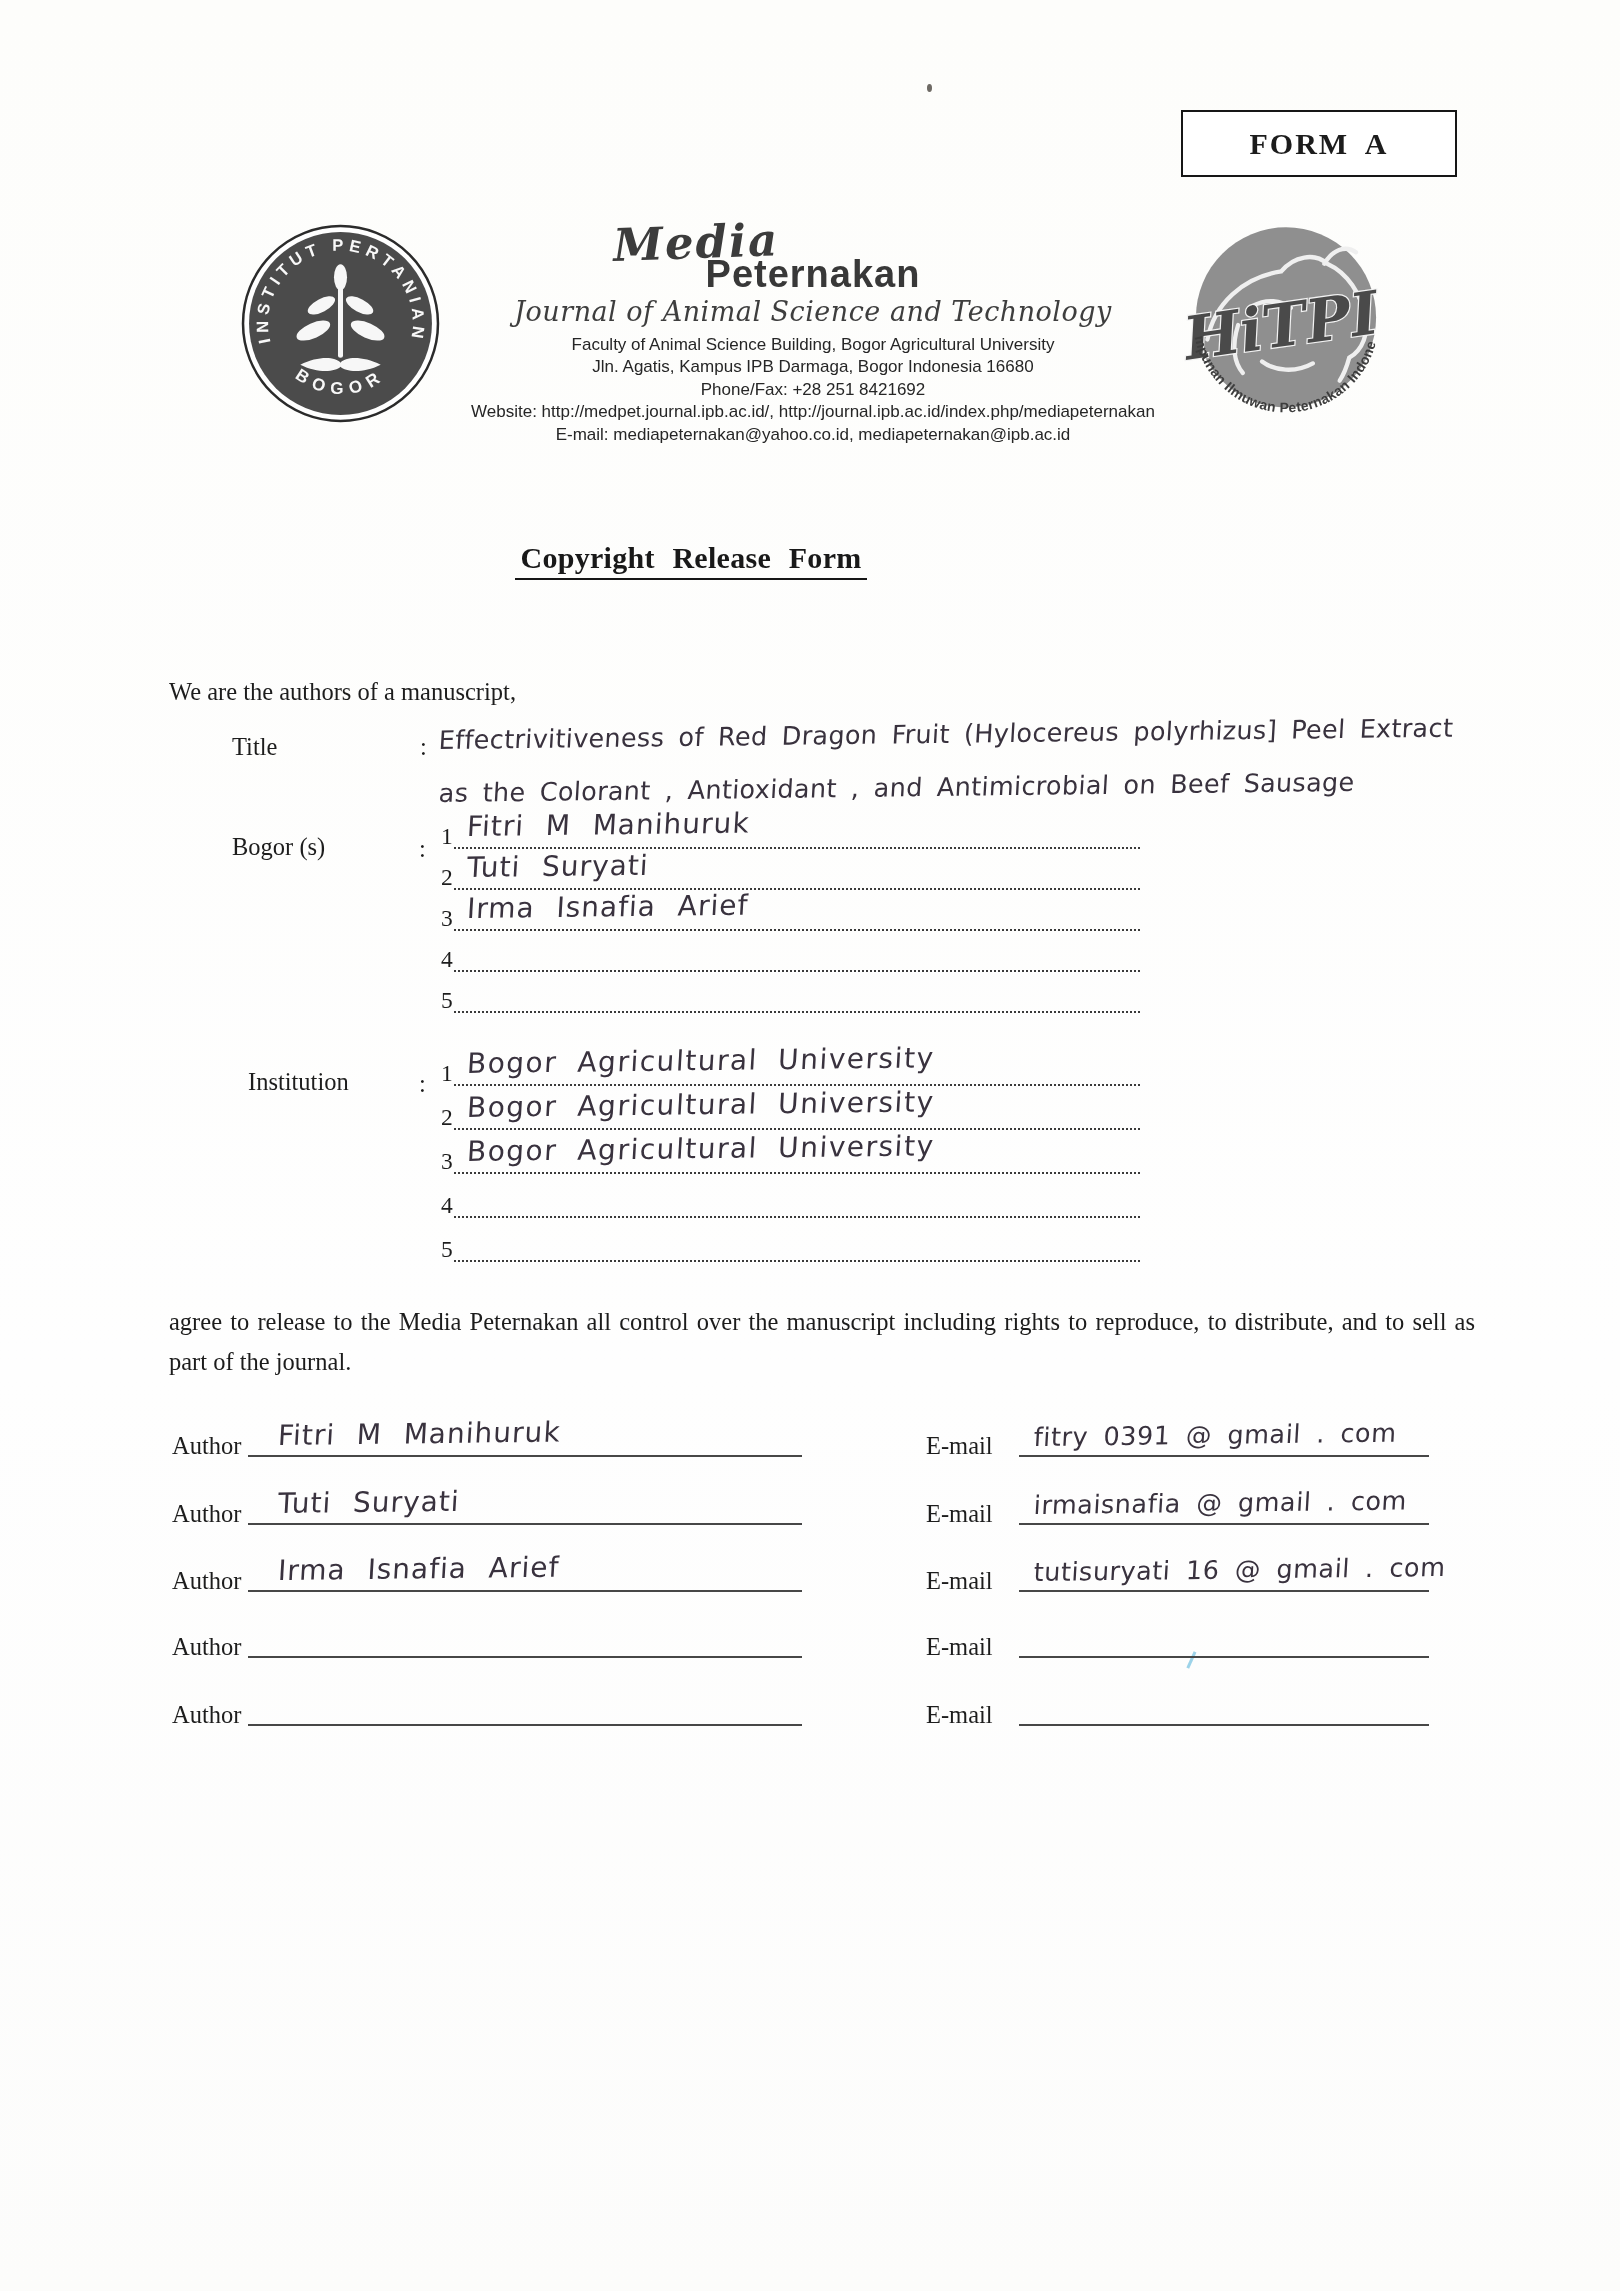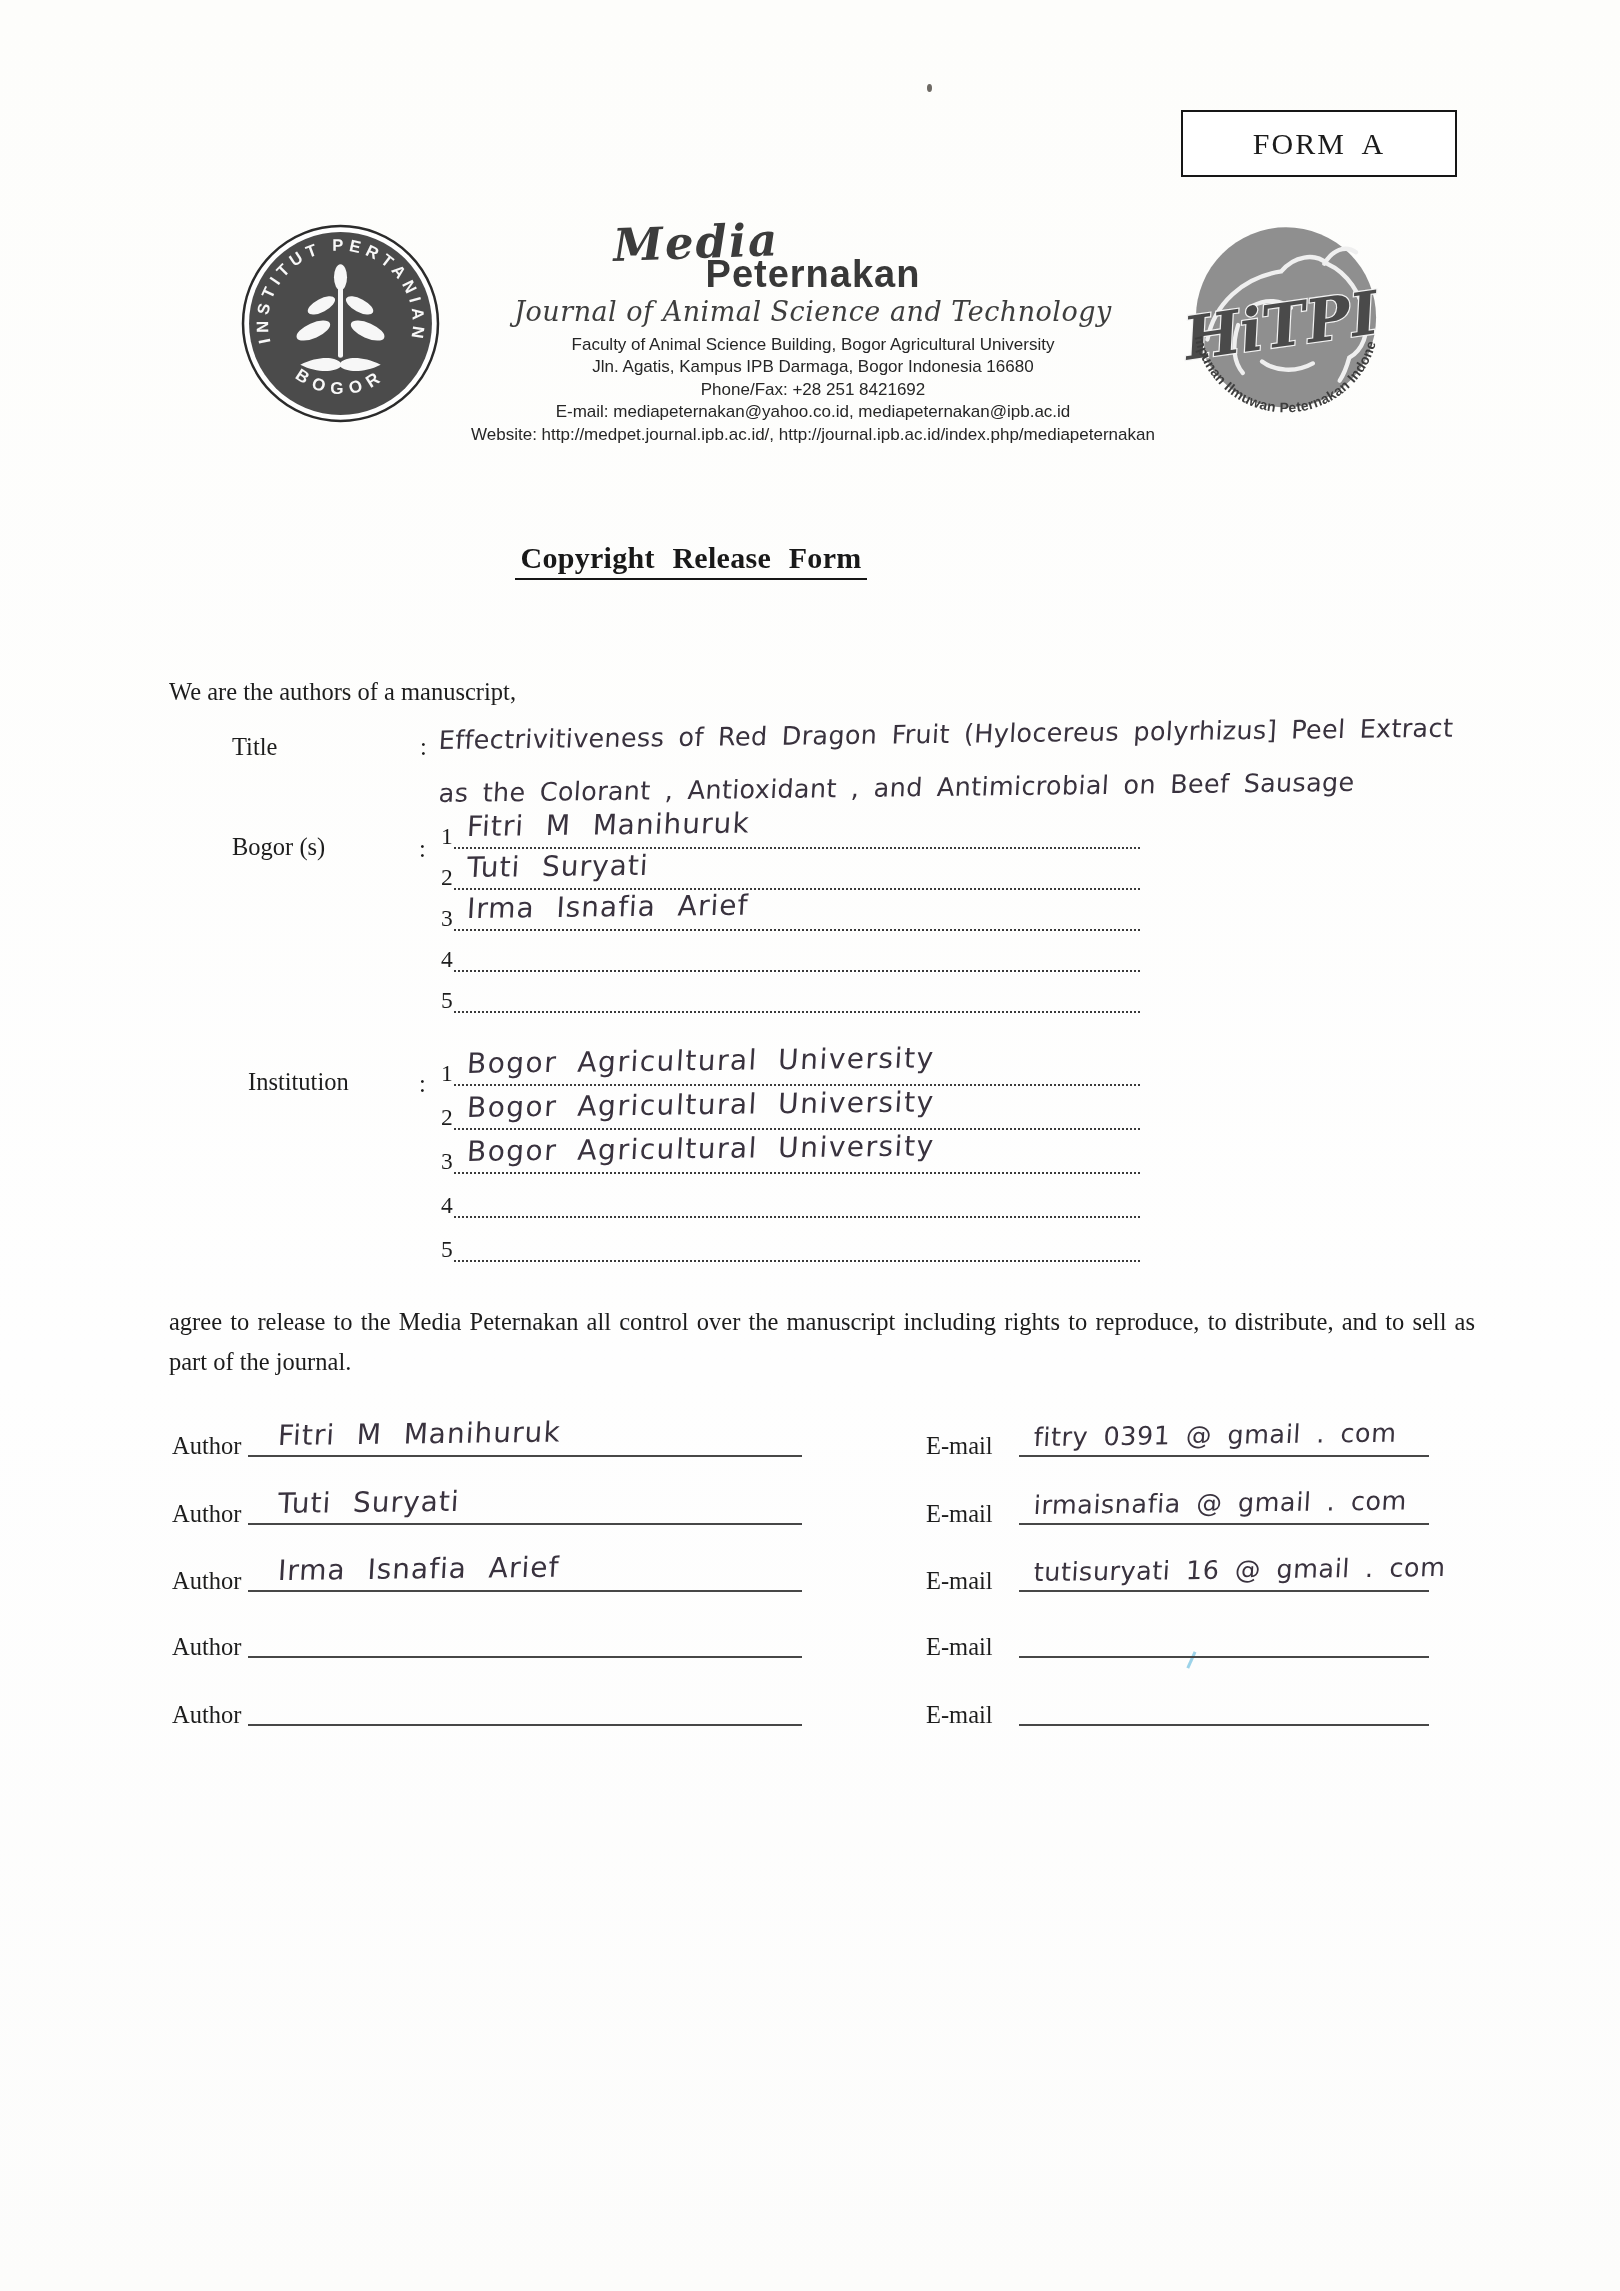--- a/index.html
+++ b/index.html
@@ -13,21 +13,21 @@
   }
   .abs{position:absolute;}
 
   
   .form-a-box{
     position:absolute;left:1181px;top:110px;width:272px;height:63px;
     border:2.9px solid #161616;display:flex;align-items:center;justify-content:center;
     background:#fff;
   }
   .form-a-box span{
-    font-family:"Liberation Serif", serif;font-weight:normal;font-size:30px;
+    font-family:"Liberation Serif", serif;font-weight:bold;font-size:30px;
     letter-spacing:2px;word-spacing:7.8px;color:#1c1c1c;
   }
 
   
   .masthead{position:absolute;left:427px;top:216px;width:772px;text-align:center;}
   .journal-script{
     font-family:"DejaVu Serif", serif;font-style:italic;font-weight:bold;
     font-size:45px;color:#3c3c3c;text-align:left;padding-left:186px;
     letter-spacing:2px;transform:rotate(-2deg);line-height:1;
   }
@@ -147,22 +147,22 @@
   </svg>
 
   <div class="masthead">
     <div class="journal-script">Media</div>
     <div class="journal-name">Peternakan</div>
     <div class="journal-subtitle">Journal of Animal Science and Technology</div>
     <div class="contact">
       <div>Faculty of Animal Science Building, Bogor Agricultural University</div>
       <div>Jln. Agatis, Kampus IPB Darmaga, Bogor Indonesia 16680</div>
       <div>Phone/Fax: +28 251 8421692</div>
+      <div>Website: http://medpet.journal.ipb.ac.id/, http://journal.ipb.ac.id/index.php/mediapeternakan</div>
       <div>E-mail: mediapeternakan@yahoo.co.id, mediapeternakan@ipb.ac.id</div>
-      <div>Website: http://medpet.journal.ipb.ac.id/, http://journal.ipb.ac.id/index.php/mediapeternakan</div>
     </div>
   </div>
 
   <div class="doc-title-wrap">
     <span class="doc-title">Copyright Release Form</span>
   </div>
 
   <div class="intro">We are the authors of a manuscript,</div>
 
   <span class="field-label" style="left:232px;top:733px;">Title</span>

